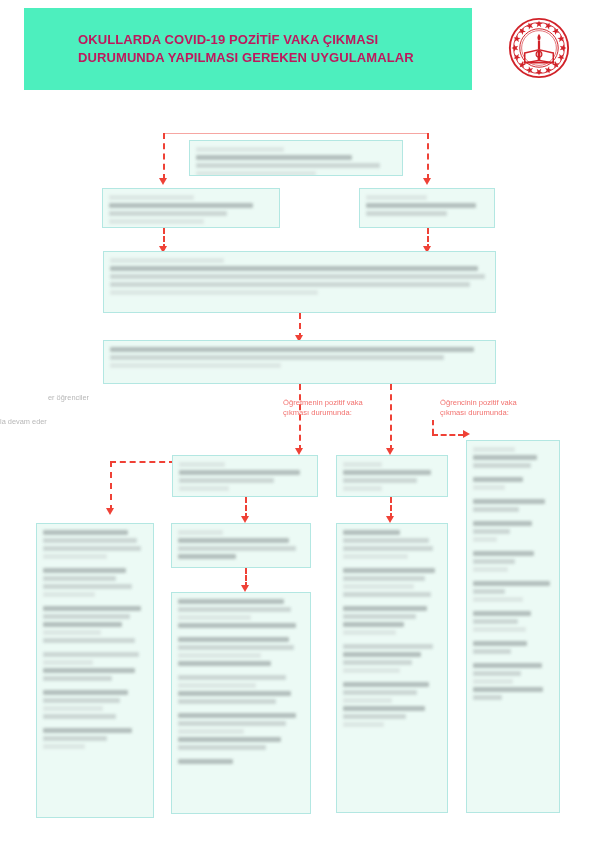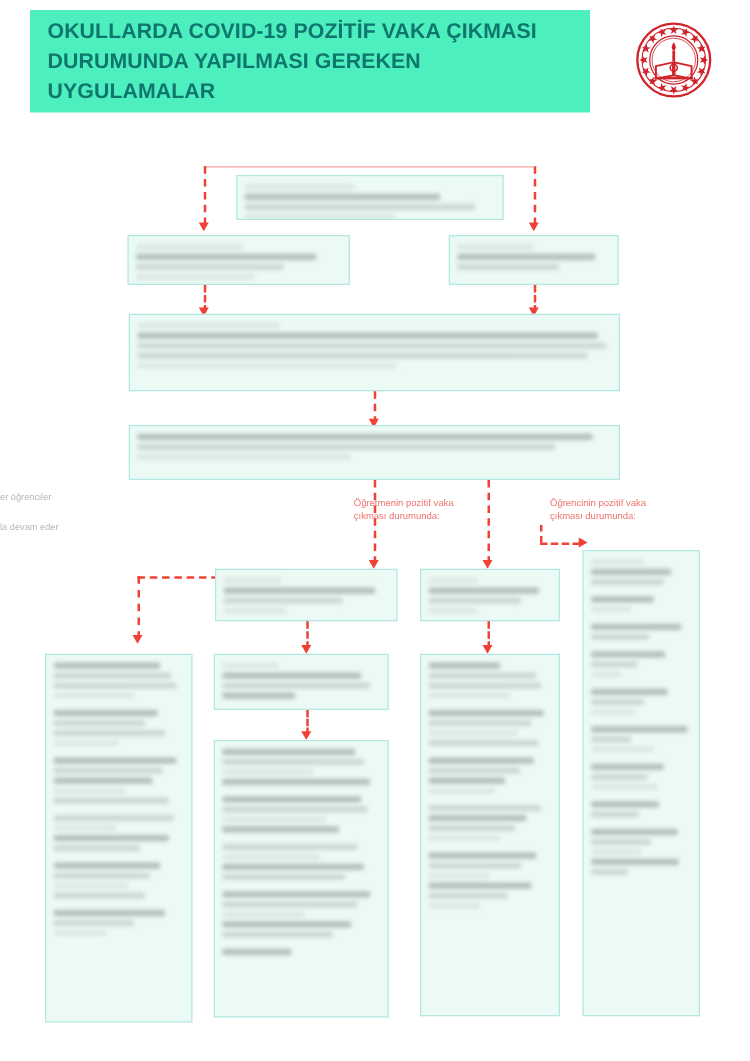--- a/index.html
+++ b/index.html
@@ -12,27 +12,28 @@
   }
   .page{position:absolute;inset:0;}
 
   
   .header-band{
     position:absolute;left:24px;top:8px;width:448px;height:82px;
     background:#4defbe;
     display:flex;align-items:center;
   }
   .header-title{
-    color:#0f766e;
-    font-size:17px;
+    color:#be185d;
+    font-size:13px;
     font-weight:bold;
     line-height:1.42;
     letter-spacing:.1px;
     padding-left:14px;
     white-space:pre-line;
+    margin-left:40px;
   }
   .meb-logo{
     position:absolute;left:508px;top:17px;width:62px;height:62px;
   }
 
   
   .subtitle{
     position:absolute;left:120px;top:97px;width:360px;
     text-align:center;
     color:#f2726f;
@@ -223,21 +224,21 @@
   <div class="arrow-d" style="left:295px;top:335px;"></div>
 
   <div class="fbox" style="left:103px;top:340px;width:393px;height:44px;">
     <div class="blines">
       <div class="bl dk" style="width:96%"></div>
       <div class="bl" style="width:88%"></div>
       <div class="bl lt" style="width:45%"></div>
     </div>
   </div>
 
-  <div class="ghost" style="left:0px;top:392px;width:110px;">er öğrenciler</div>
+  <div class="ghost" style="left:0px;top:392px;width:110px;padding-left:48px;">er öğrenciler</div>
   <div class="ghost" style="left:0px;top:416px;width:110px;">la devam eder</div>
 
   <div class="redcap" style="left:283px;top:398px;width:110px;">Öğretmenin pozitif vaka
 çıkması durumunda:</div>
   <div class="redcap" style="left:440px;top:398px;width:120px;">Öğrencinin pozitif vaka
 çıkması durumunda:</div>
 
   <div class="vline" style="left:299px;top:384px;height:67px;"></div>
   <div class="arrow-d" style="left:295px;top:448px;"></div>
 

